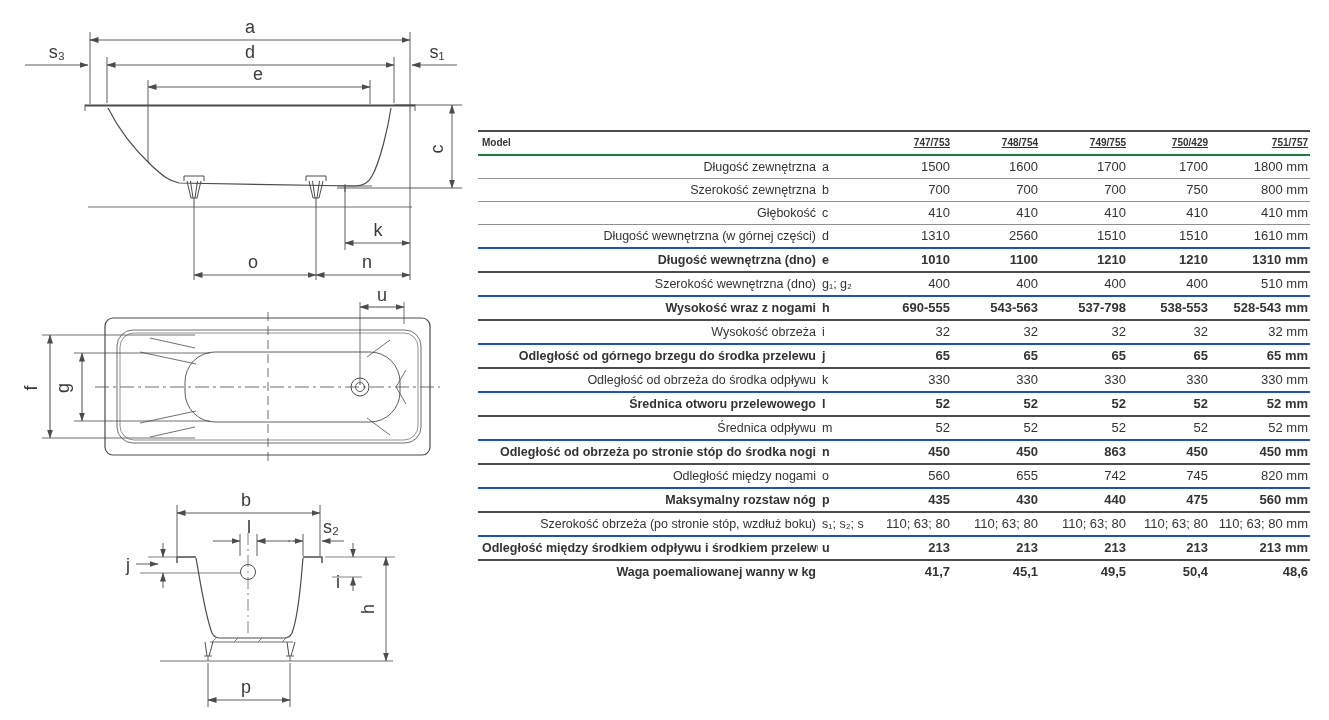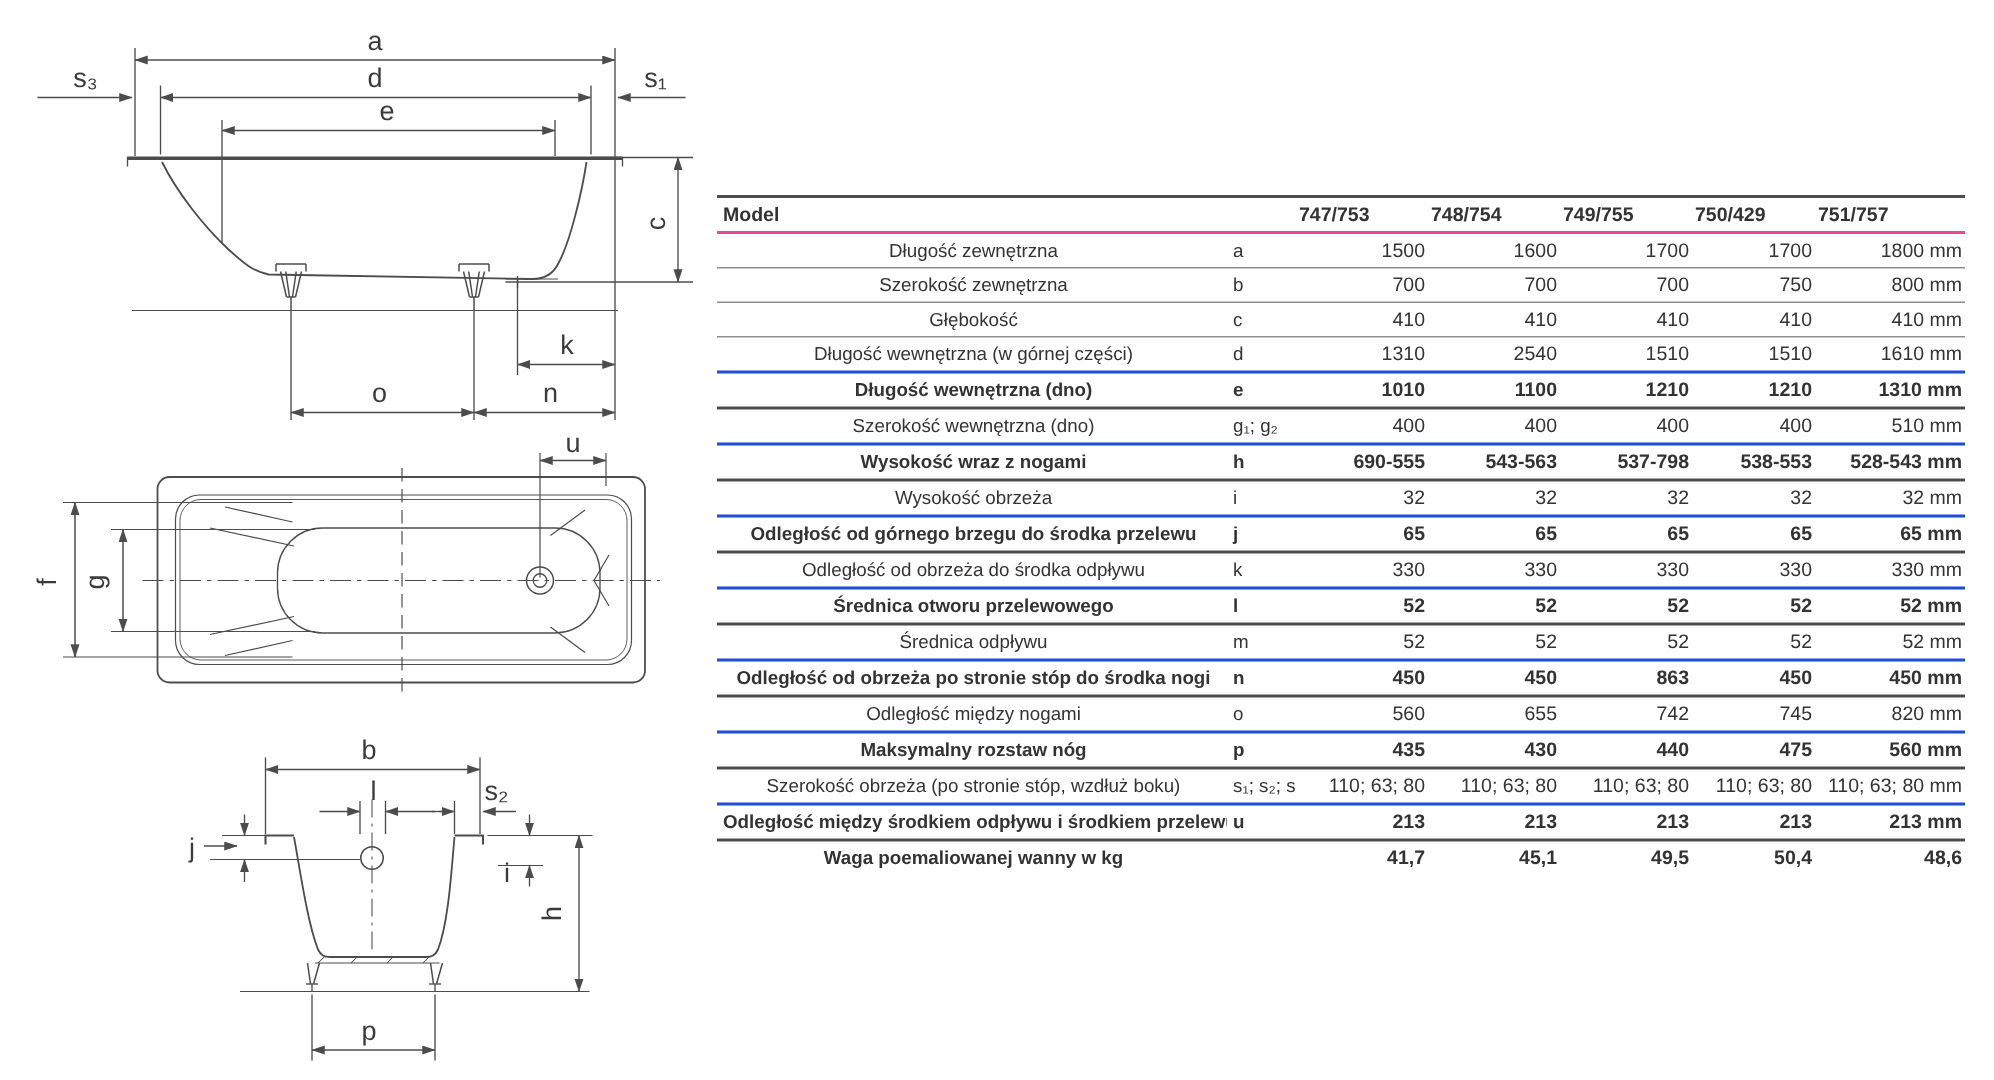--- a/index.html
+++ b/index.html
@@ -16,32 +16,32 @@
   
   #spec-table{
     position:absolute;left:478px;top:130px;width:832px;
     border-collapse:collapse;table-layout:fixed;
   }
   #spec-table td,#spec-table th{
     padding:3px 2px 3px 2px;font-size:12.5px;line-height:16px;
     vertical-align:middle;white-space:nowrap;overflow:hidden;
   }
   #spec-table thead th{
-    border-top:2px solid #4c4c4c;border-bottom:2px solid #ec4899;
-    font-weight:bold;font-size:13px;
+    border-top:2px solid #4c4c4c;border-bottom:2px solid #15803d;
+    font-weight:bold;font-size:10px;
   }
-  #spec-table thead th.model-cell{text-align:left;}
+  #spec-table thead th.model-cell{text-align:right;text-decoration:underline;}
   #spec-table thead th.model-label{text-align:left;padding-left:4px;}
   #spec-table td{border-top:1px solid #8f8f8f;}
   #spec-table tbody tr:last-child td{border-bottom:none;}
   #spec-table tr.bold-row td{
     border-top:2px solid #1d4ed8;border-bottom:2px solid #4c4c4c;
     font-weight:bold;
   }
-  #spec-table td.label-cell{text-align:center;padding-left:4px;margin-top:36px;}
+  #spec-table td.label-cell{text-align:right;padding-left:4px;margin-top:36px;}
   #spec-table td.symbol-cell{text-align:left;padding-left:4px;}
   #spec-table td.value-cell{text-align:right;font-size:13px;}
 </style>
 </head>
 <body>
 
 <svg id="side-view" class="diagram" width="470" height="290" viewBox="0 0 470 290">
   <defs>
     <marker id="m1" orient="auto-start-reverse" markerWidth="9" markerHeight="7" refX="8.5" refY="3" markerUnits="userSpaceOnUse">
       <path d="M0,0 L9,3 L0,6 z" fill="#4c4c4c"></path>
@@ -271,21 +271,21 @@
         <td class="value-cell">410</td>
         <td class="value-cell">410</td>
         <td class="value-cell">410</td>
         <td class="value-cell">410</td>
         <td class="value-cell">410 mm</td>
       </tr>
       <tr>
         <td class="label-cell">Długość wewnętrzna (w górnej części)</td>
         <td class="symbol-cell">d</td>
         <td class="value-cell">1310</td>
-        <td class="value-cell">2540</td>
+        <td class="value-cell">2560</td>
         <td class="value-cell">1510</td>
         <td class="value-cell">1510</td>
         <td class="value-cell">1610 mm</td>
       </tr>
       <tr class="bold-row">
         <td class="label-cell">Długość wewnętrzna (dno)</td>
         <td class="symbol-cell">e</td>
         <td class="value-cell">1010</td>
         <td class="value-cell">1100</td>
         <td class="value-cell">1210</td>

